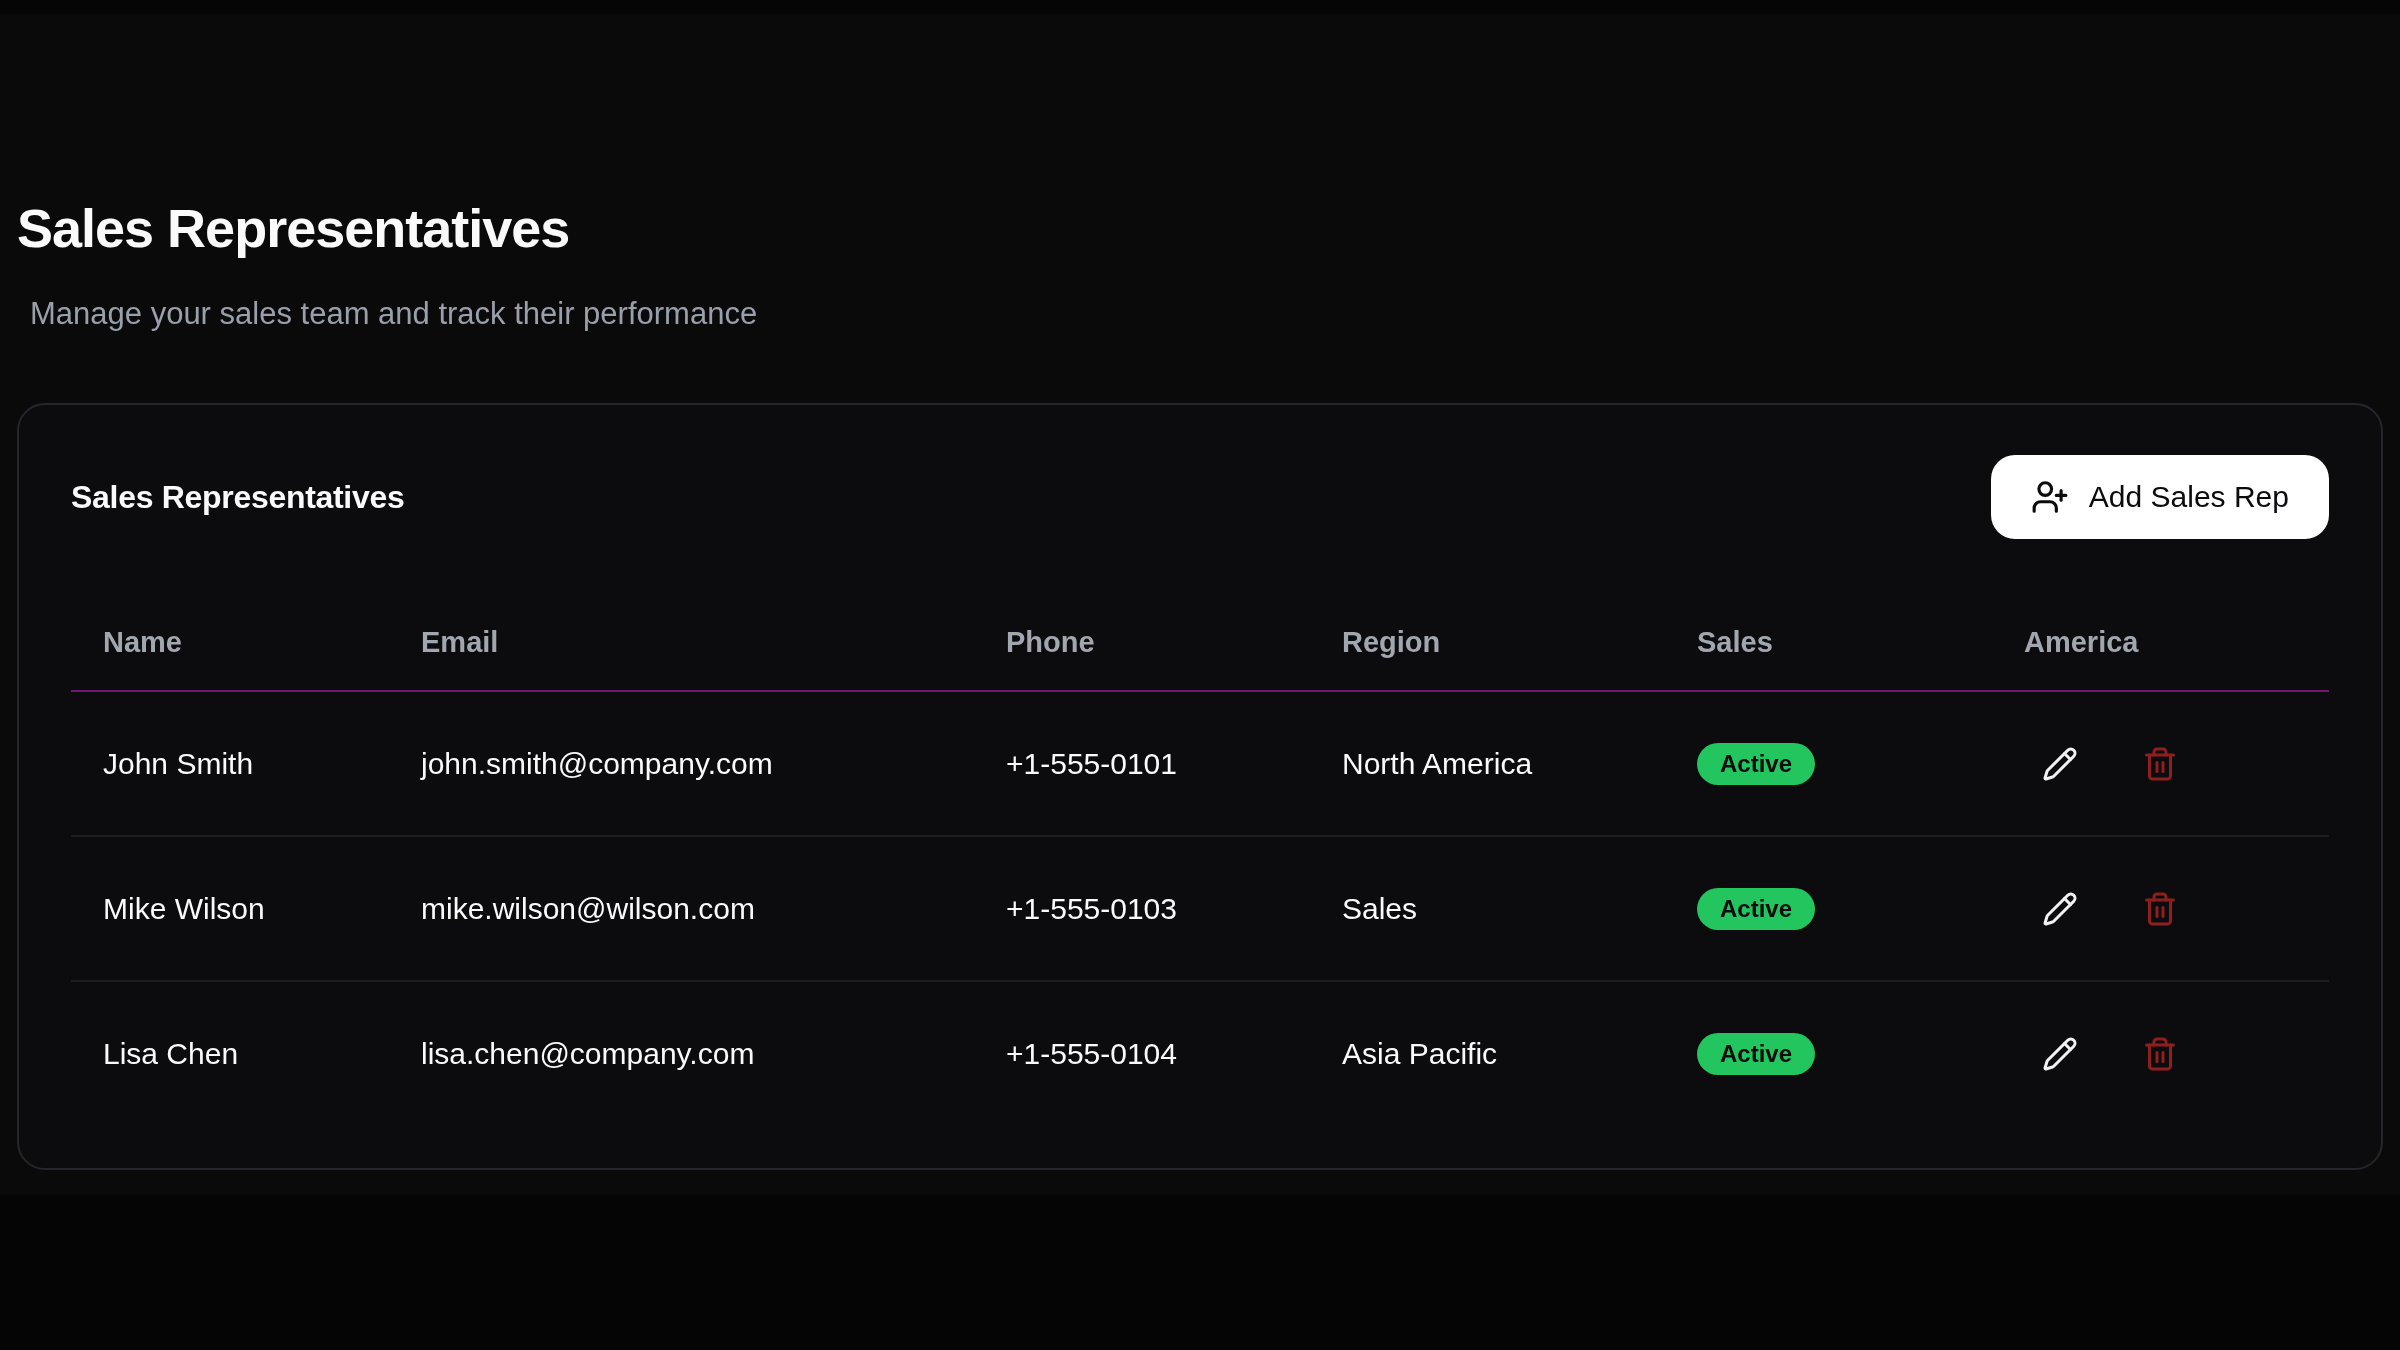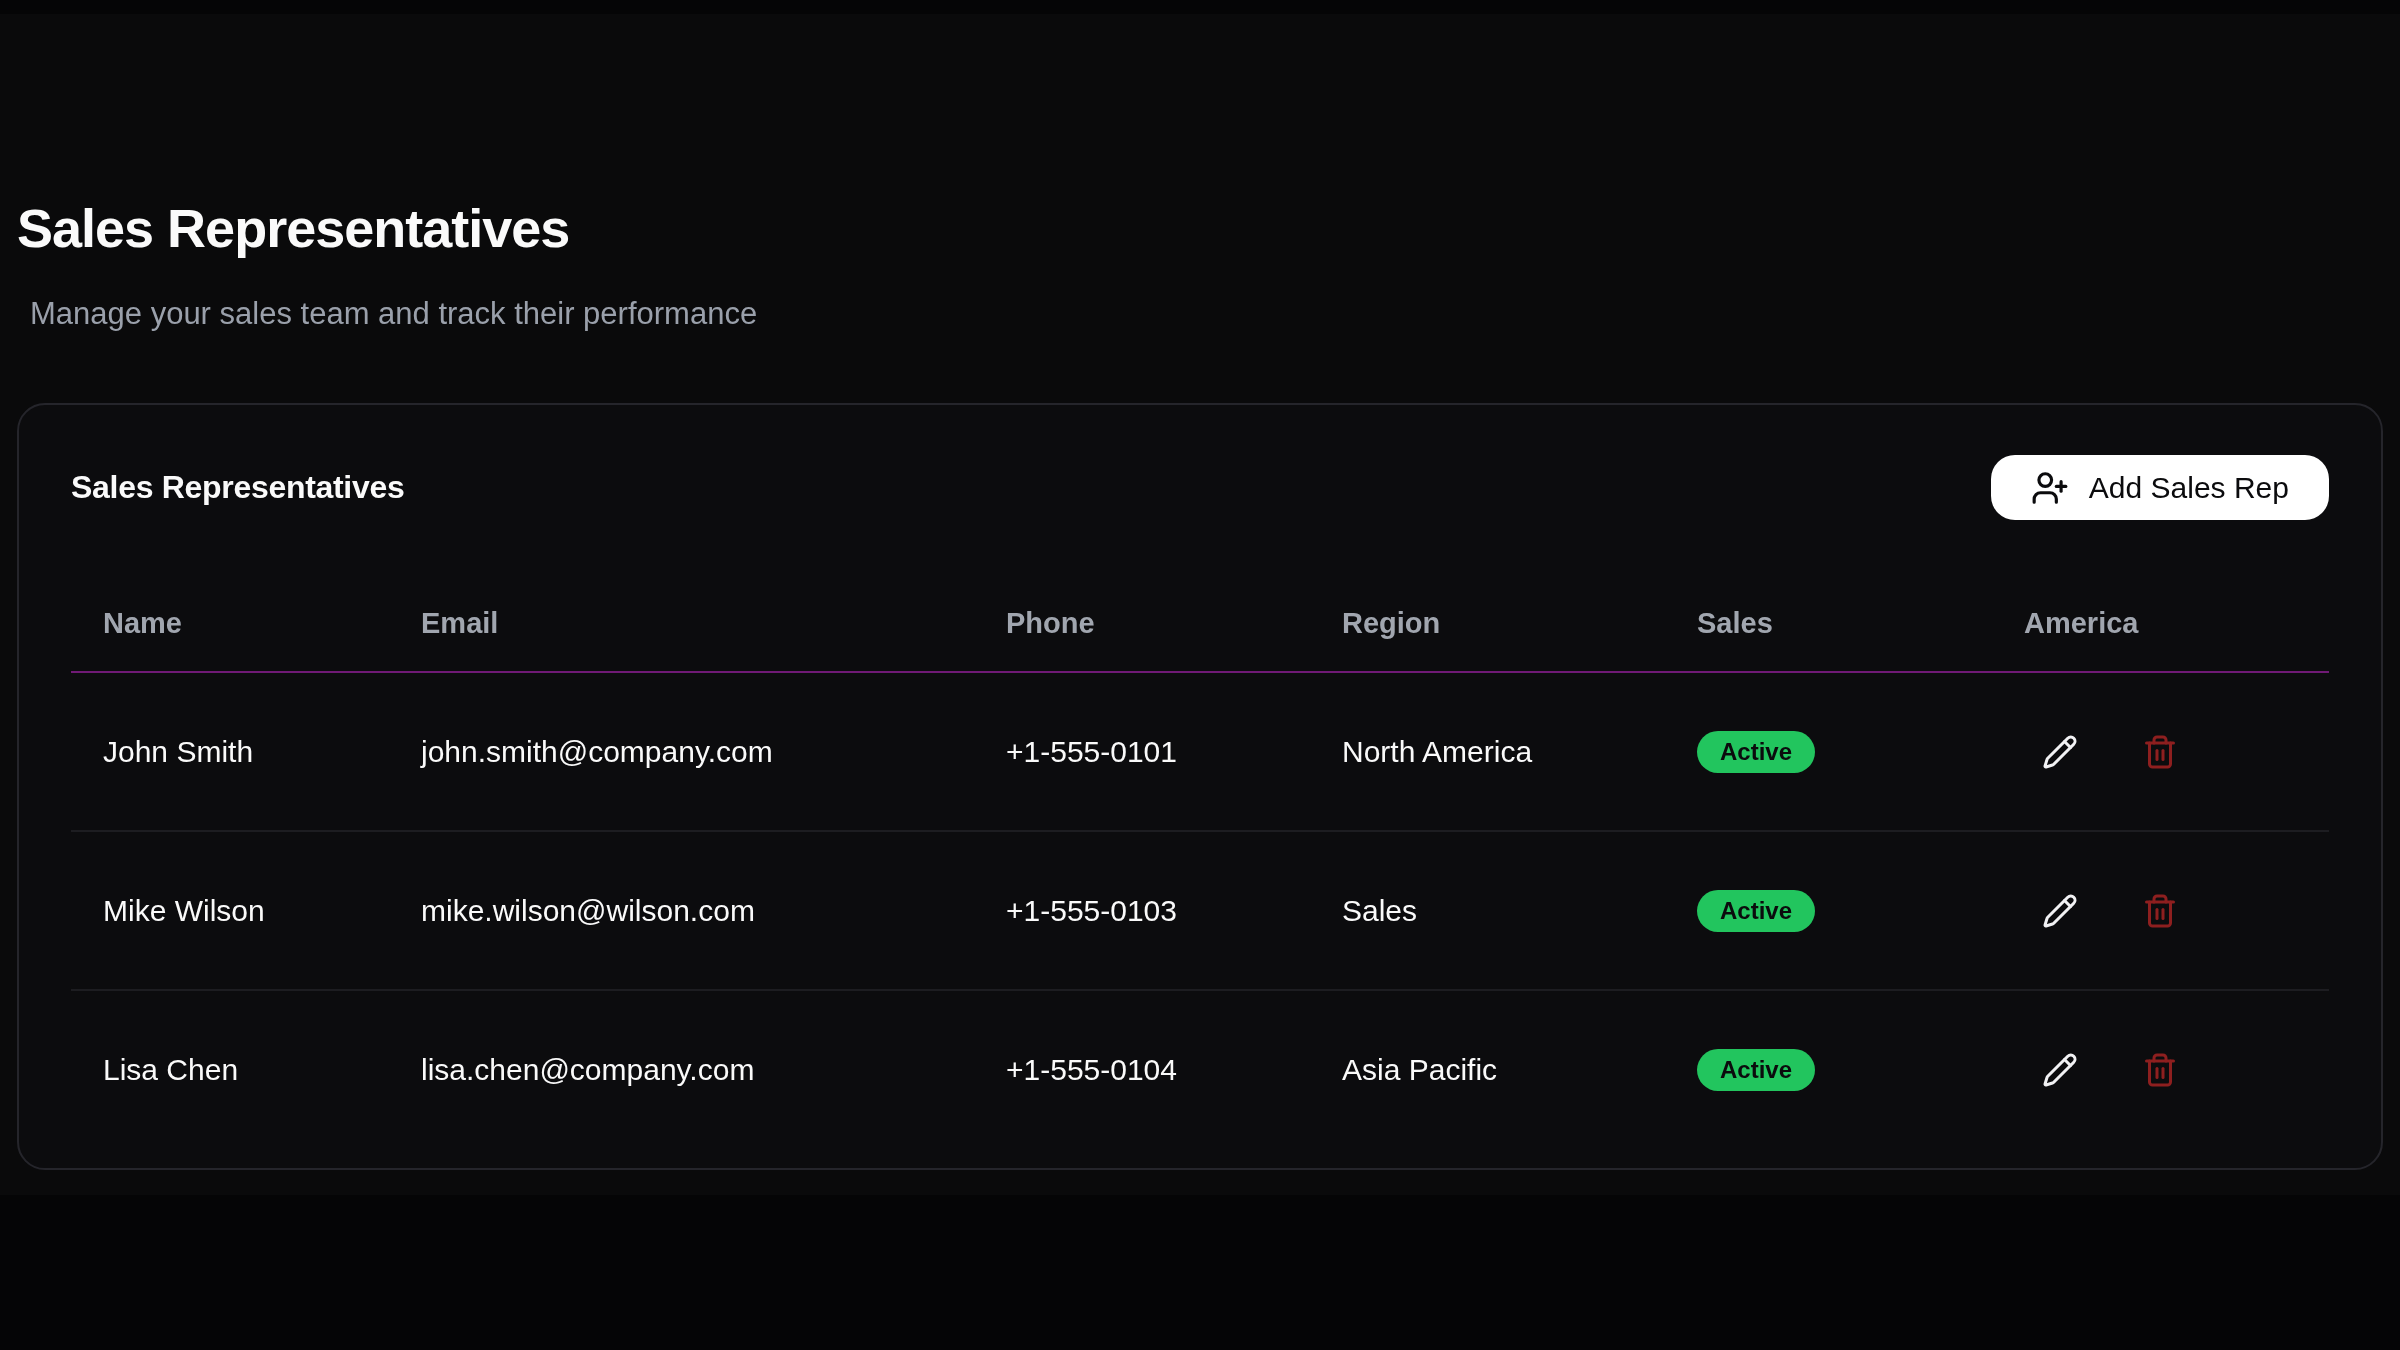--- a/index.html
+++ b/index.html
@@ -68,21 +68,21 @@
     font-size: 32px;
     font-weight: 700;
     letter-spacing: -0.3px;
     color: #fafafa;
     margin: 0;
   }
   .add-btn {
     display: flex;
     align-items: center;
     gap: 20px;
-    height: 65px;
+    height: 84px;
     padding: 0 40px;
     background: #ffffff;
     color: #0b0b0d;
     border: none;
     border-radius: 24px;
     font-family: "Liberation Sans", sans-serif;
     font-size: 30px;
     font-weight: 500;
     cursor: pointer;
   }
@@ -109,21 +109,21 @@
     text-align: left;
     vertical-align: middle;
     font-size: 29px;
     font-weight: 600;
     color: #a1a6af;
     border-bottom: 2px solid #701a75;
     white-space: nowrap;
   }
   td {
     height: 143px;
-    padding: 7px 32px;
+    padding: 0 32px;
     vertical-align: middle;
     font-size: 30px;
     font-weight: 400;
     color: #fafafa;
     border-bottom: 2px solid #1d1d21;
     white-space: nowrap;
   }
   tr:last-child td { border-bottom: none; }
   td.cell-name { font-weight: 500; }
   .badge {

